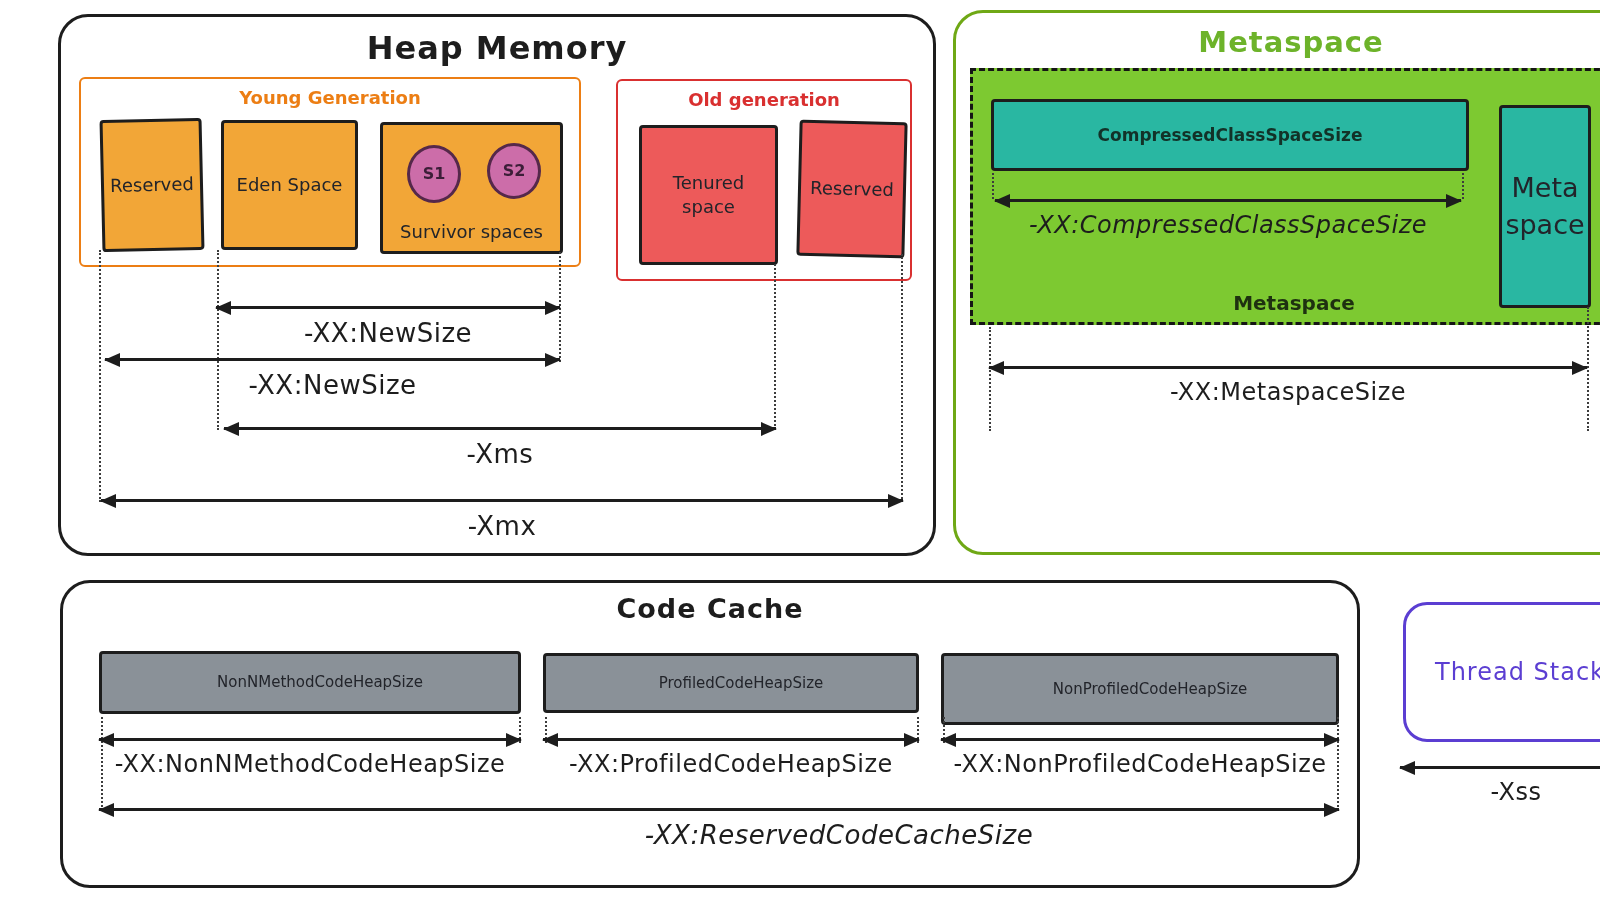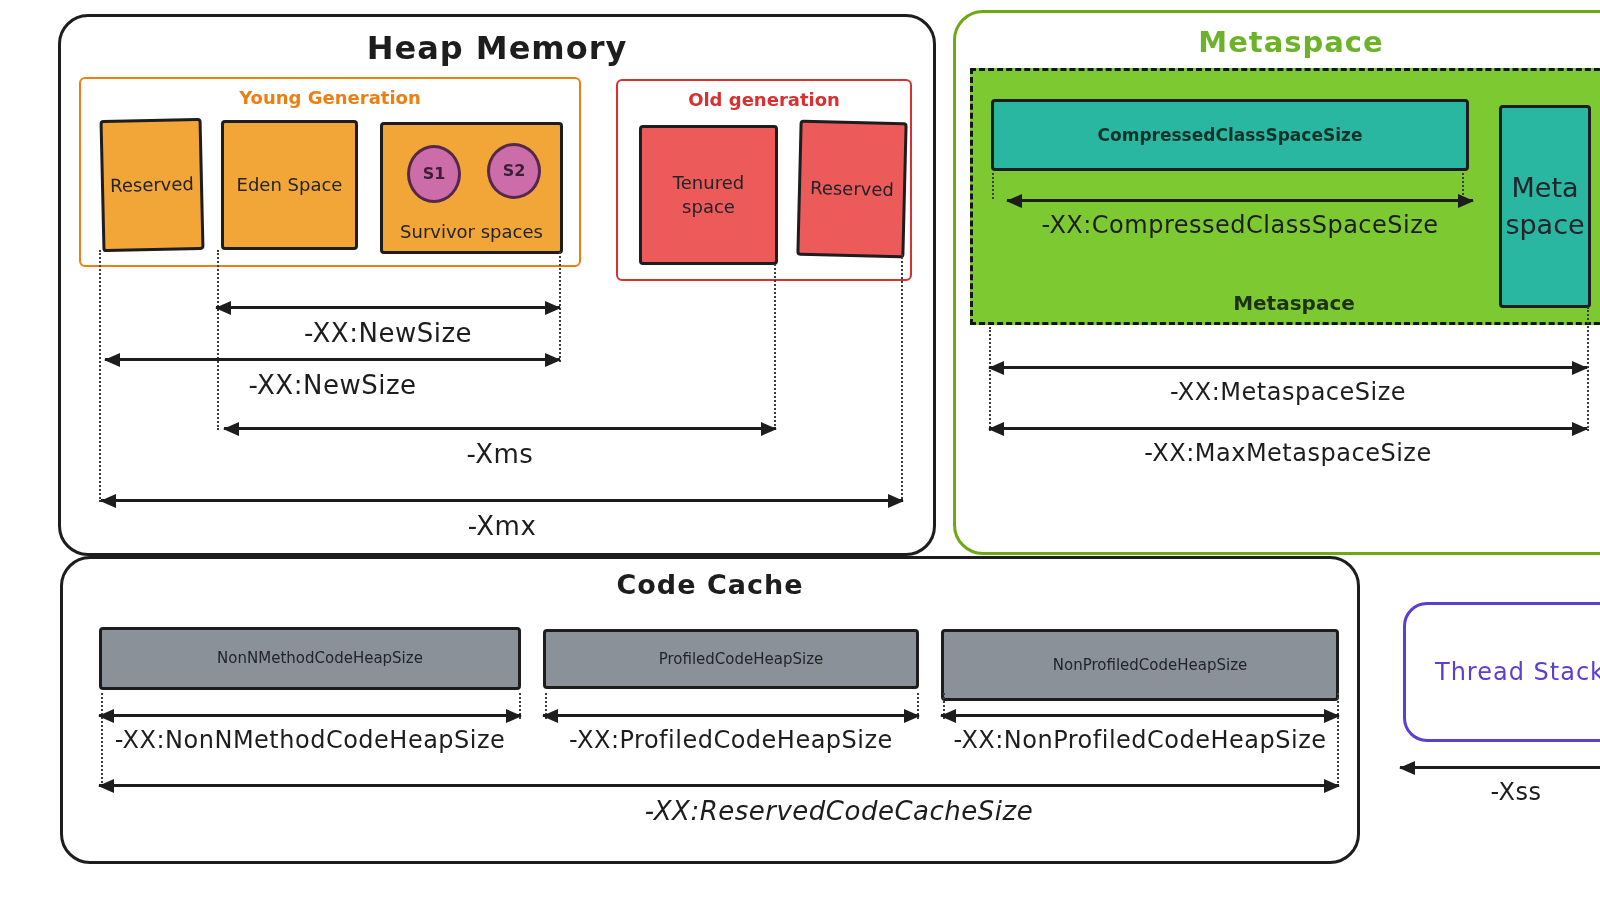--- a/index.html
+++ b/index.html
@@ -125,40 +125,36 @@
 
   <div class="mdash" style="left:922px;top:68px;width:648px;height:257px;">
     <div class="sbox teal-fill" style="left:18px;top:28px;width:478px;height:72px;">
       <span class="ccss-label">CompressedClassSpaceSize</span>
     </div>
     <div class="sbox teal-fill" style="left:526px;top:34px;width:92px;height:203px;font-size:27px;">
       <span style="display:inline-block;width:80px;">Meta space</span>
     </div>
     <div class="vdot" style="left:19px;top:102px;height:26px;"></div>
     <div class="vdot" style="left:489px;top:102px;height:26px;"></div>
-    <div class="arrow" style="left:34px;top:128px;width:466px;">
+    <div class="arrow" style="left:22px;top:128px;width:466px;font-style:italic;">
       <div class="ln"></div>
       <div class="alabel alabel-sm">-XX:CompressedClassSpaceSize</div>
     </div>
     <div class="m-inner-label">Metaspace</div>
   </div>
 
   <div class="vdot" style="left:941px;top:327px;height:104px;"></div>
   <div class="vdot" style="left:1539px;top:307px;height:124px;"></div>
 
   <div class="arrow" style="left:941px;top:366px;width:598px;">
     <div class="ln"></div>
     <div class="alabel alabel-sm">-XX:MetaspaceSize</div>
   </div>
-  <div class="arrow" style="left:941px;top:427px;width:598px;">
-    <div class="ln"></div>
-    <div class="alabel alabel-sm">-XX:MaxMetaspaceSize</div>
-  </div>
-
-  <section class="outer" style="left:12px;top:556px;width:1300px;height:308px;">
+
+  <section class="outer" style="left:12px;top:580px;width:1300px;height:308px;">
     <div class="otitle" style="font-size:27px;top:10px;">Code Cache</div>
 
     <div class="sbox gray-fill" style="left:36px;top:68px;width:422px;height:63px;">
       <span class="bar-label">NonNMethodCodeHeapSize</span>
     </div>
     <div class="sbox gray-fill" style="left:480px;top:70px;width:376px;height:60px;">
       <span class="bar-label">ProfiledCodeHeapSize</span>
     </div>
     <div class="sbox gray-fill" style="left:878px;top:70px;width:398px;height:72px;">
       <span class="bar-label">NonProfiledCodeHeapSize</span>

